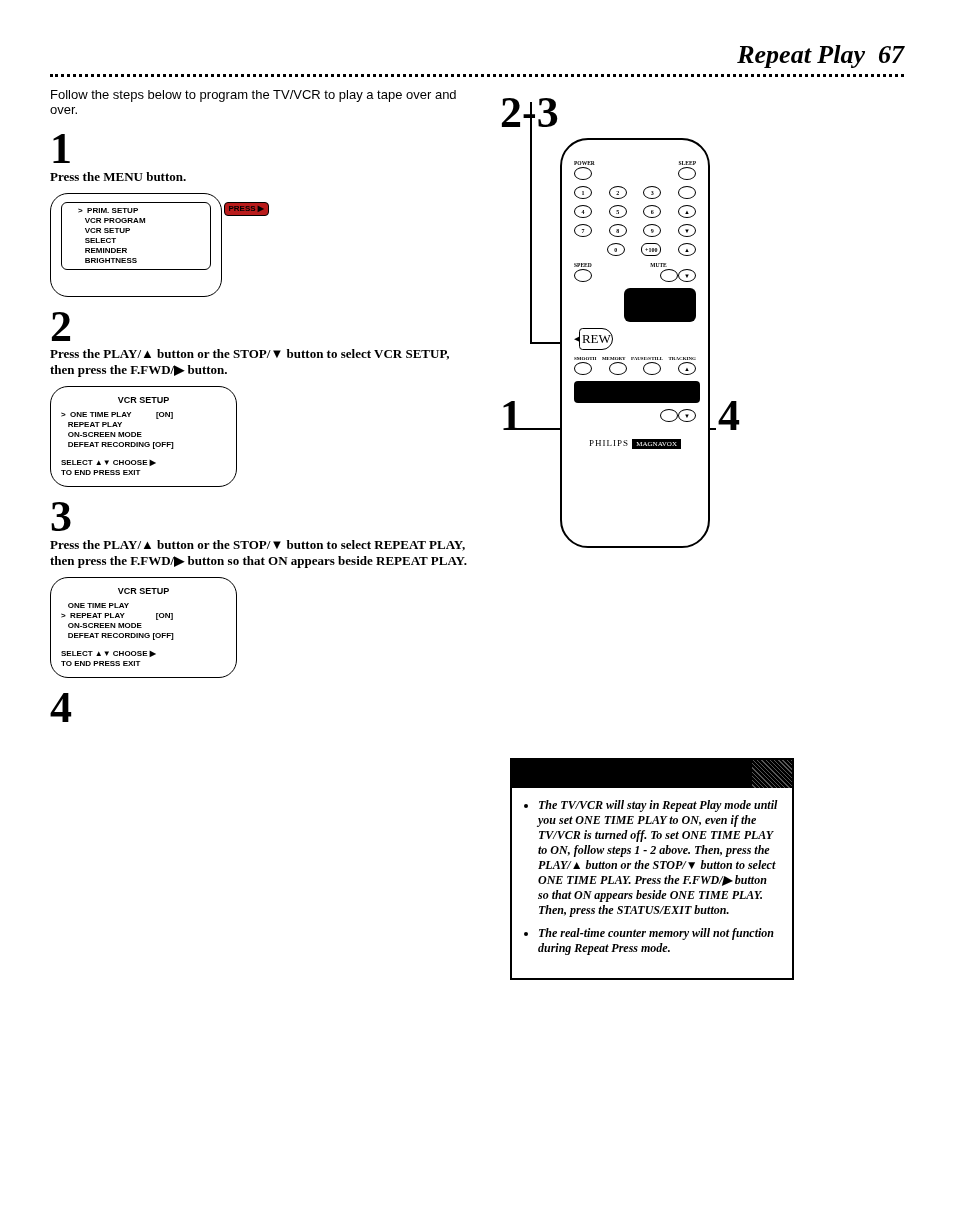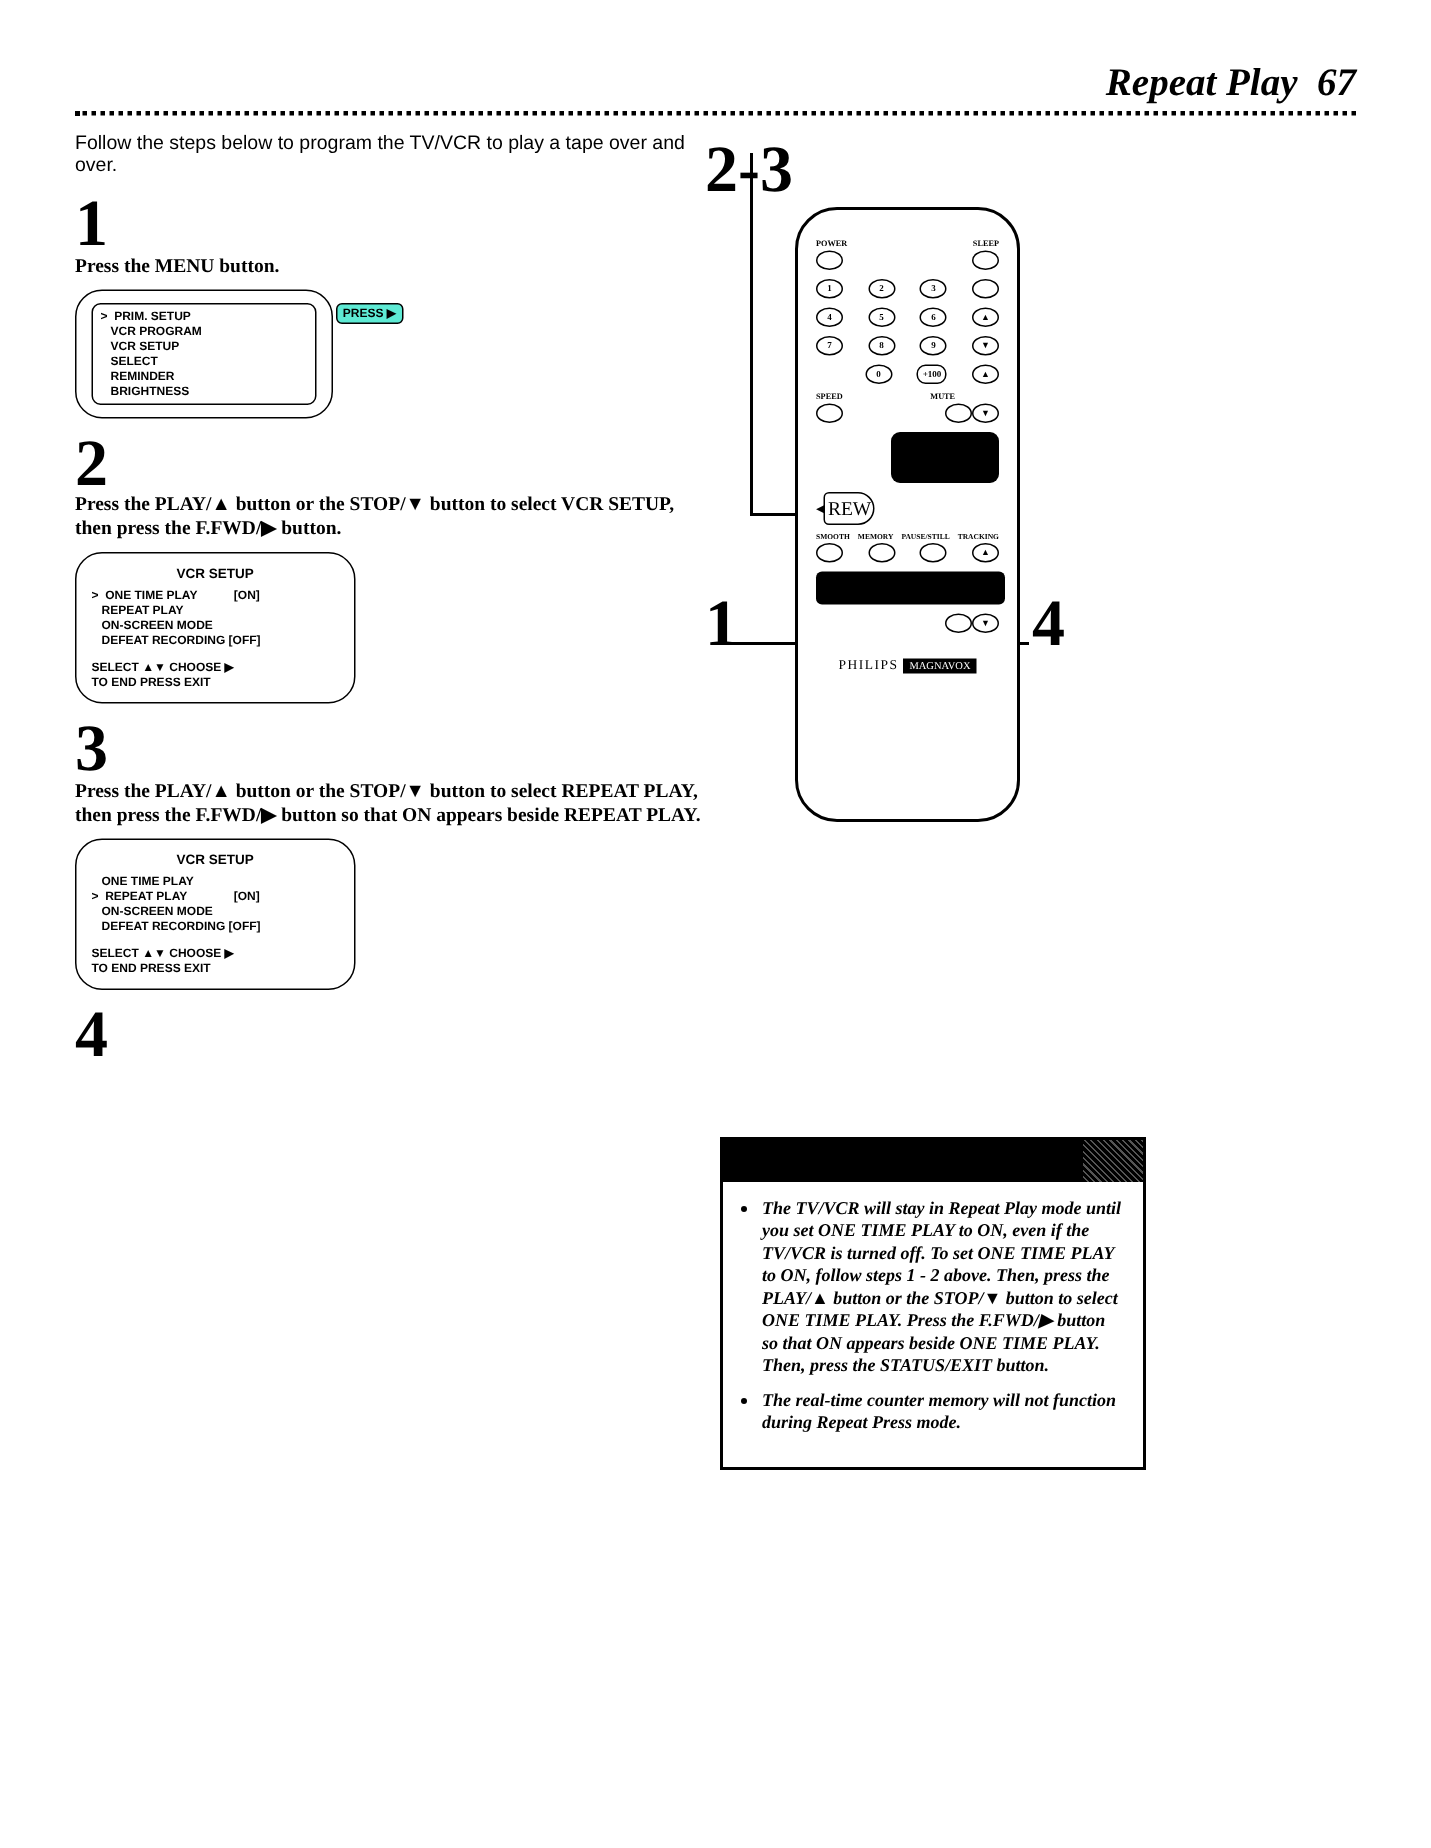--- a/index.html
+++ b/index.html
@@ -18,20 +18,21 @@
     font-size: 26px;
     margin-bottom: 4px;
   }
   .dotted-rule {
     border: none;
     border-top: 3px dotted #000;
     margin: 2px 0 10px 0;
   }
   .columns {
     display: flex;
+    gap: 30px;
   }
   .left-col { width: 420px; }
   .right-col { width: 400px; position: relative; }
   .intro { margin-bottom: 12px; font-family: Arial, Helvetica, sans-serif; }
   .step-num {
     font-family: Georgia, serif;
     font-size: 44px;
     font-weight: bold;
     line-height: 0.9;
     margin-top: 10px;
@@ -51,33 +52,33 @@
     font-size: 8px;
     font-weight: bold;
     line-height: 1.25;
     position: relative;
     margin: 6px 0 10px 0;
   }
   .osd-title { text-align: center; font-size: 9px; margin-bottom: 4px; }
   .osd-inner-box {
     border: 1.5px solid #000;
     border-radius: 6px;
-    padding: 3px 5px;
-    margin-bottom: 0;
+    padding: 3px 16px;
+    margin-bottom: 18px;
   }
   .osd-line { white-space: pre; }
   .press-tag {
     position: absolute;
     top: 8px; right: -48px;
     border: 1.5px solid #000;
     border-radius: 4px;
     font-size: 8px;
     font-weight: bold;
     padding: 1px 4px;
-    background: #5eead4;
+    background: #b91c1c;
   }
 
   
   .callout-top {
     font-family: Georgia, serif;
     font-size: 44px;
     font-weight: bold;
     margin-left: 0;
   }
   .remote-wrap { position: relative; height: 440px; }

